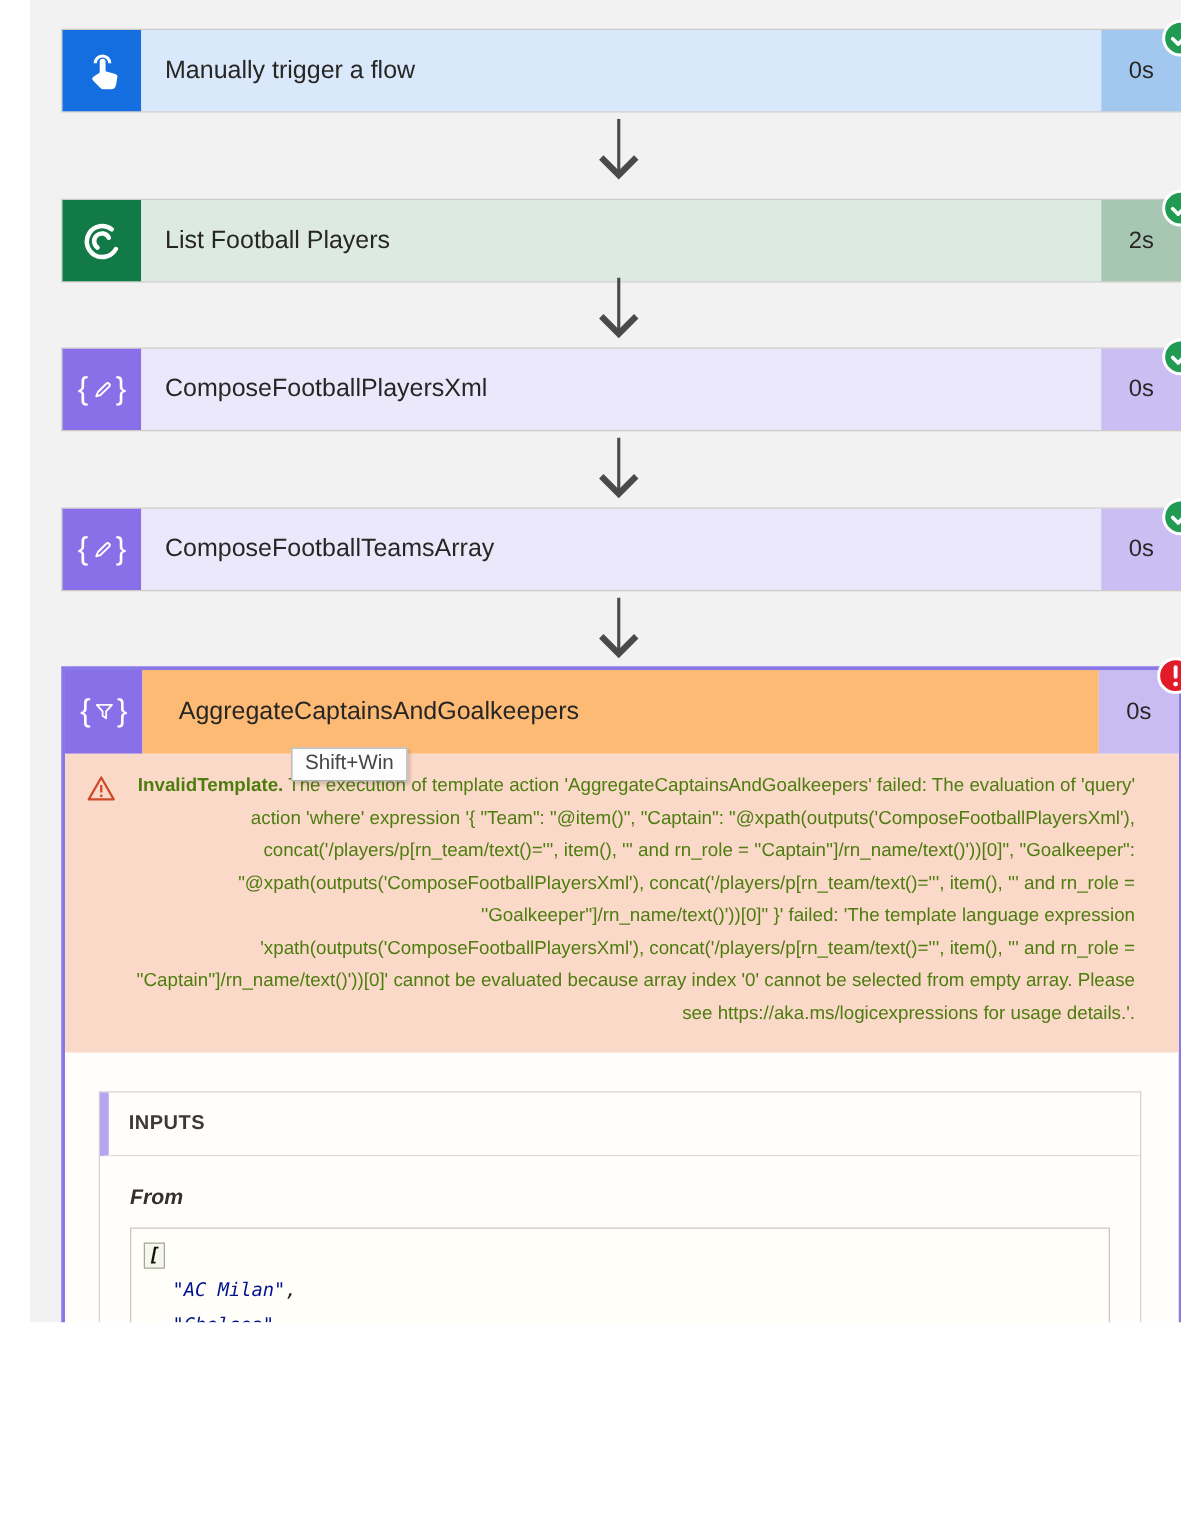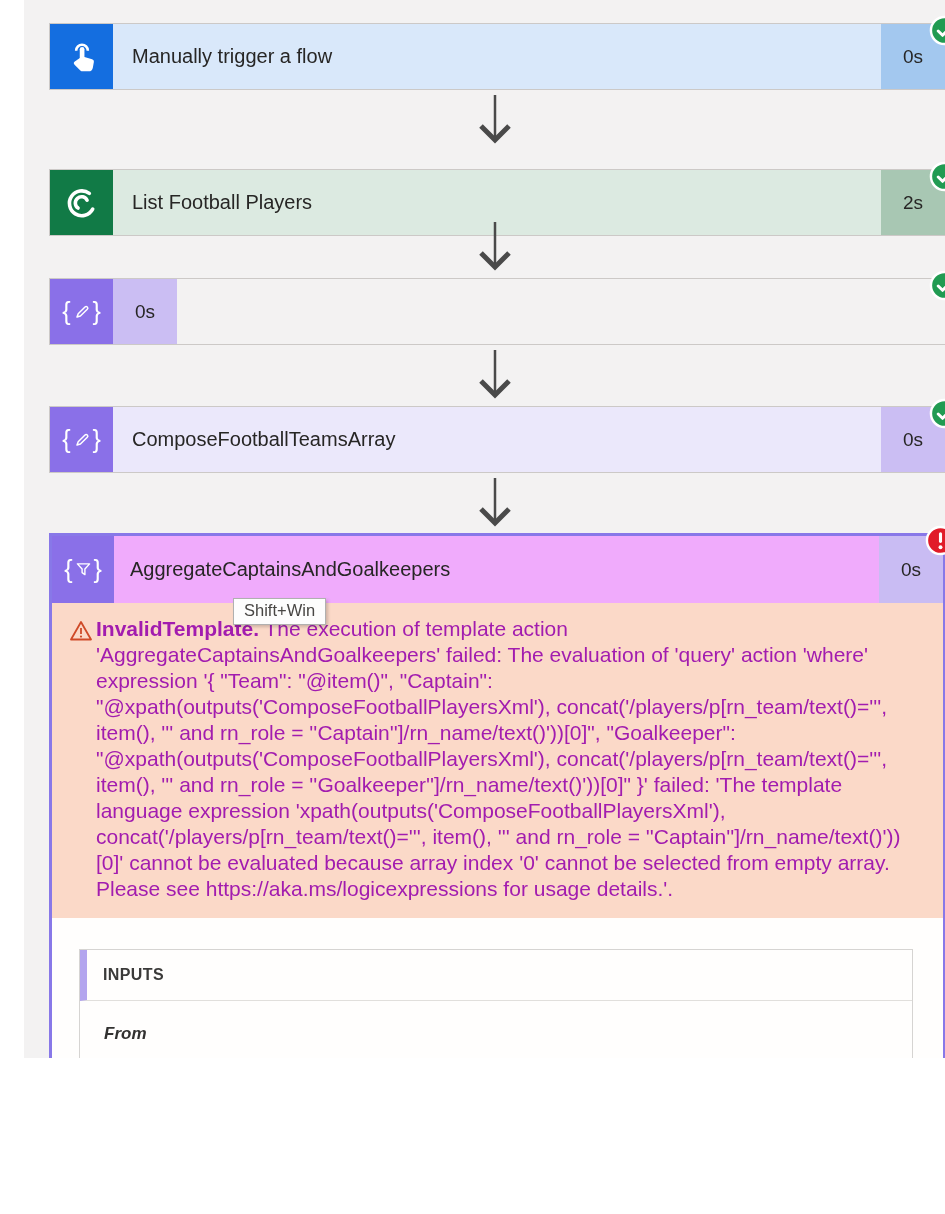--- a/index.html
+++ b/index.html
@@ -32,29 +32,29 @@
   .arrow { position:absolute; left:449px; width:44px; height:50px; }
 
   
   .braces { color:#fff; font-size:25px; display:flex; align-items:center; gap:3px; font-weight:400; }
 
   
   .card5 { position:absolute; left:25px; top:533px; width:897px; height:655px;
            border:3px solid #8878e8; background:#fffefd; }
   .card5 .hdr { display:flex; height:67px; }
   .card5 .iconbox { width:62px; flex:none; display:flex; align-items:center; justify-content:center; background:#8a70e8; }
-  .card5 .titlebox { flex:1; display:flex; align-items:center; padding-left:16px;
-                     font-size:20px; color:#272625; background:#f0abfc; }
+  .card5 .titlebox { flex:1; display:flex; align-items:center; padding-left:29px;
+                     font-size:20px; color:#272625; background:#fdba74; }
   .card5 .durbox { width:64px; flex:none; display:flex; align-items:center; justify-content:center;
                    font-size:19px; color:#272625; background:#c9bcf3; }
 
   .errblock { position:relative; background:#fbd9c8; min-height:239px; display:flex;
               padding:13px 16px 16px 17px; gap:3px; }
   .errblock .wicon { flex:none; margin-top:3px; }
-  .errtext { width:812px; font-size:21px; line-height:26px; color:#a21caf; }
+  .errtext { width:812px; font-size:15px; line-height:26px; color:#4d7c0f;text-align:right; }
   .errtext b { font-weight:700; }
 
   .tooltip { position:absolute; left:181px; top:-5px; background:#fdfdfd;
              border:1px solid #b0b0b0; box-shadow:2px 2px 3px rgba(0,0,0,0.18);
              padding:2px 10px 4px; font-size:16.5px; color:#484644; white-space:nowrap; z-index:6; }
 
   .inputs-panel { margin:31px 0 0 27px; width:834px; border:1px solid #d6d4d2; background:#fffefd; }
   .inputs-hdr { height:51px; border-left:7px solid #b3a5ee; border-bottom:1px solid #e1dfdc;
                 display:flex; align-items:center; padding-left:16px;
                 font-size:16px; font-weight:700; color:#3b3a39; letter-spacing:0.4px; }
@@ -88,21 +88,21 @@
       <circle cx="16" cy="16" r="14" fill="#219b52" stroke="#fff" stroke-width="2.5"></circle>
       <path d="M9.5 16.5 L14 21 L22.5 12" fill="none" stroke="#fff" stroke-width="3" stroke-linecap="round" stroke-linejoin="round"></path>
     </svg>
   </div>
 
   <svg class="arrow" style="top:95px;" viewBox="0 0 44 50">
     <line x1="22" y1="0" x2="22" y2="44" stroke="#4a4a4a" stroke-width="2.5"></line>
     <path d="M8 31 L22 45 L36 31" fill="none" stroke="#4a4a4a" stroke-width="5"></path>
   </svg>
 
-  <div class="node t-green" style="top:169px;">
+  <div class="node t-green" style="top:159px;">
     <div class="iconbox">
       <svg width="36" height="36" viewBox="0 0 32 32">
         <path d="M22.5 7.5 A11 11 0 1 0 25.5 21.5" fill="none" stroke="#fff" stroke-width="3.2" stroke-linecap="round"></path>
         <path d="M12.5 20.5 A5.5 5.5 0 1 1 20.5 13.5" fill="none" stroke="#fff" stroke-width="3.2" stroke-linecap="round"></path>
       </svg>
     </div>
     <div class="titlebox">List Football Players</div>
     <div class="durbox">2s</div>
     <svg class="badge" viewBox="0 0 32 32">
       <circle cx="16" cy="16" r="14" fill="#219b52" stroke="#fff" stroke-width="2.5"></circle>
@@ -118,20 +118,21 @@
   <div class="node t-purple" style="top:278px;">
     <div class="iconbox">
       <div class="braces">
           <span>{</span>
           <svg width="16" height="16" viewBox="0 0 16 16">
             <path d="M3 13 L4.2 9.8 L11 3 a1.6 1.6 0 0 1 2.3 2.3 L6.4 12z" fill="none" stroke="#fff" stroke-width="1.5" stroke-linejoin="round"></path>
           </svg>
           <span>}</span>
         </div>
     </div>
+    <div class="titlebox">ComposeFootballPlayersXml</div>
     <div class="durbox">0s</div>
     <svg class="badge" viewBox="0 0 32 32">
       <circle cx="16" cy="16" r="14" fill="#219b52" stroke="#fff" stroke-width="2.5"></circle>
       <path d="M9.5 16.5 L14 21 L22.5 12" fill="none" stroke="#fff" stroke-width="3" stroke-linecap="round" stroke-linejoin="round"></path>
     </svg>
   </div>
 
   <svg class="arrow" style="top:350px;" viewBox="0 0 44 50">
     <line x1="22" y1="0" x2="22" y2="44" stroke="#4a4a4a" stroke-width="2.5"></line>
     <path d="M8 31 L22 45 L36 31" fill="none" stroke="#4a4a4a" stroke-width="5"></path>

